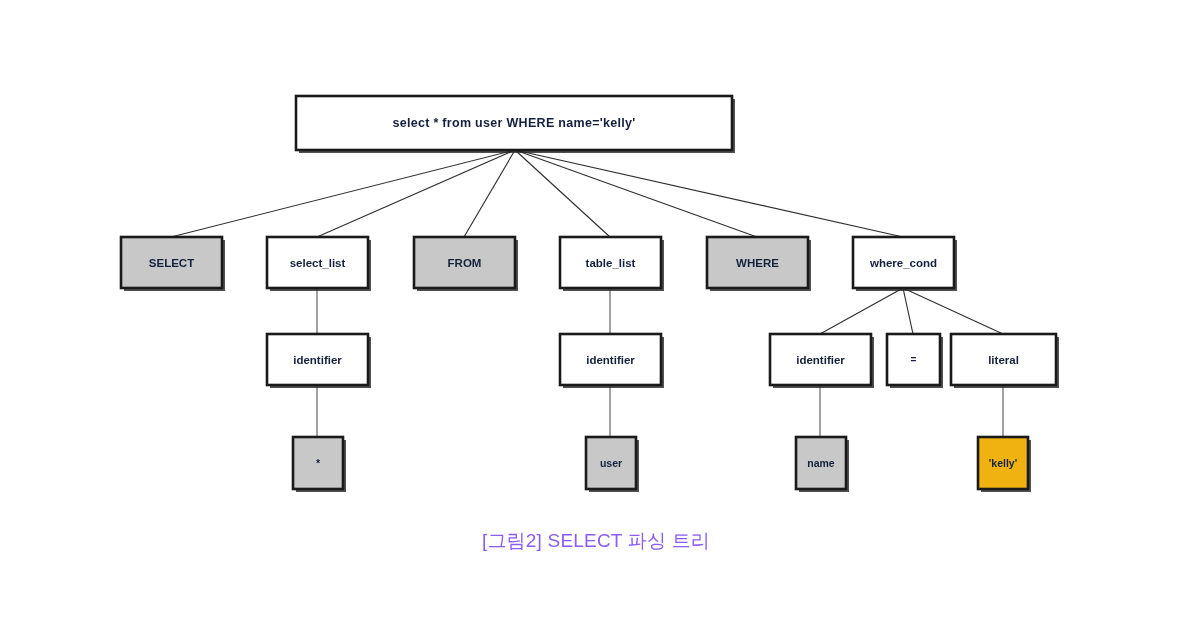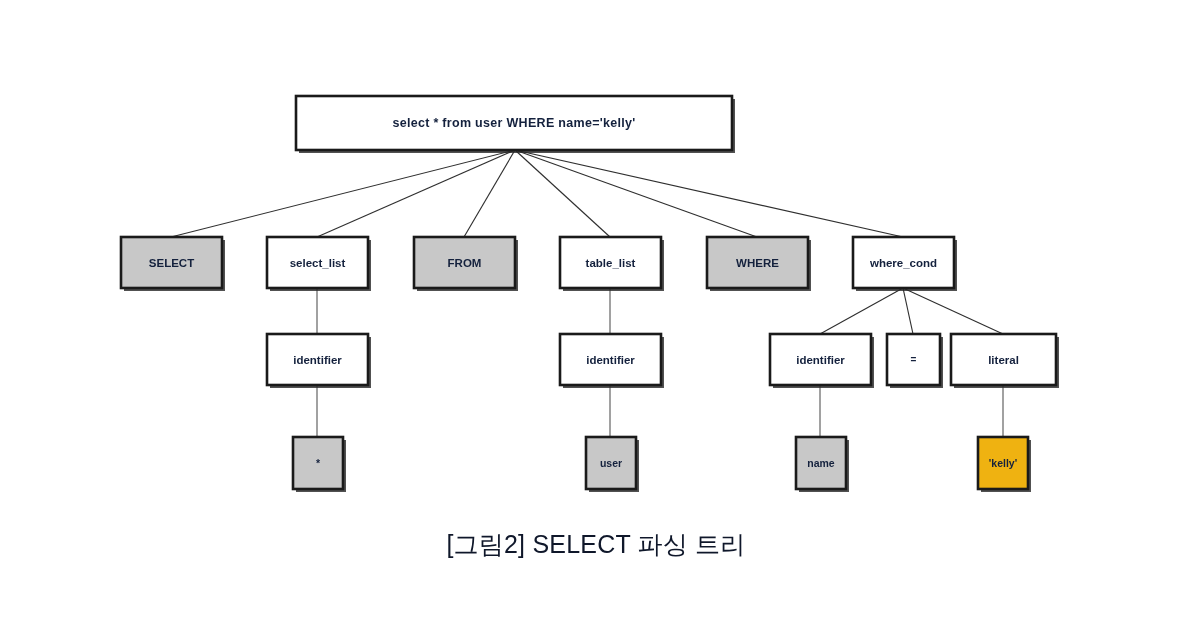--- a/index.html
+++ b/index.html
@@ -70,22 +70,22 @@
     stroke-width: 1.6;
     fill: none;
   }
   .caption {
     position: absolute;
     left: 0;
     top: 528px;
     width: 1192px;
     text-align: center;
     font-family: "Liberation Sans", sans-serif;
-    font-size: 25px;
-    color: #0f172a;
+    font-size: 19px;
+    color: #8b5cf6;
     letter-spacing: 0.2px;
     white-space: pre;
   }
 </style>
 </head>
 <body>
 
 <div id="figure-root">
 
   <svg id="tree-svg" viewBox="0 0 1192 625">

